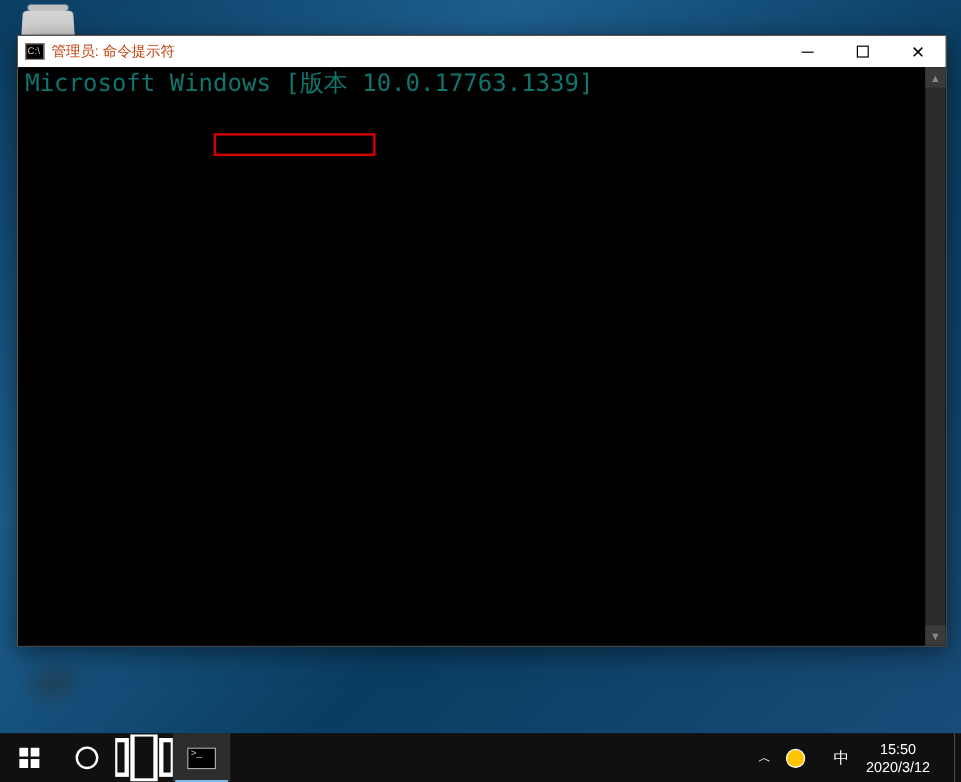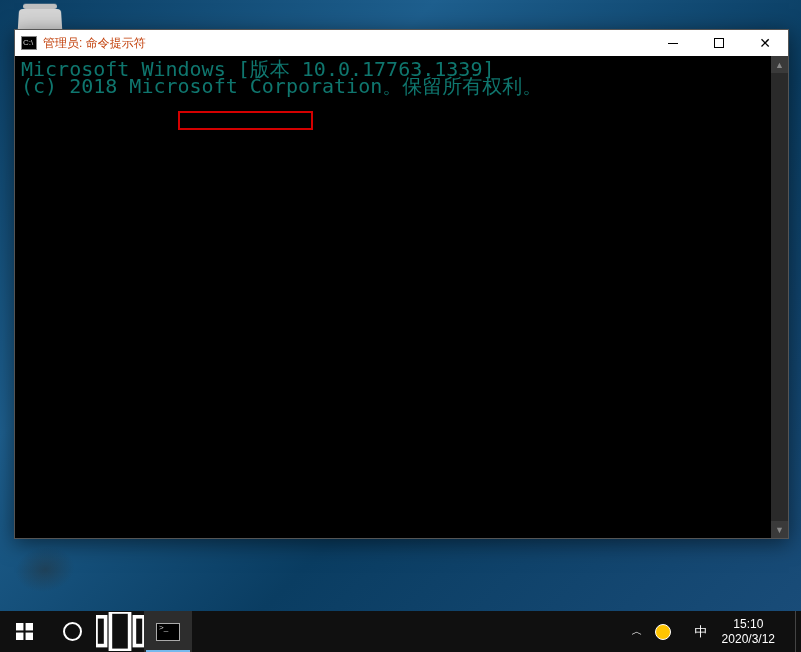--- a/index.html
+++ b/index.html
@@ -252,21 +252,21 @@
       </div>
       <div class="titlebar-btn">
         <div class="max-glyph"></div>
       </div>
       <div class="titlebar-btn close">
         <span class="close-glyph">✕</span>
       </div>
     </div>
   </div>
 
-  <div class="cmd-body"><span class="prompt-line">Microsoft Windows [版本 10.0.17763.1339]</span><span class="prompt-line">(c) 2018 Microsoft Corporation。保留所有权利。</span><span class="prompt-line"></span>
+  <div class="cmd-body"><span class="prompt-line">Microsoft Windows [版本 10.0.17763.1339]</span><span class="prompt-line"></span>
     <div class="highlight"></div>
   </div>
 
   <div class="scrollbar">
     <div class="scroll-arrow">▲</div>
     <div class="scroll-track"></div>
     <div class="scroll-arrow">▼</div>
   </div>
 </div>
 
@@ -314,21 +314,21 @@
       <svg viewBox="0 0 18 18" class="speaker-icon">
         <path d="M2 6 L5 6 L9 2 L9 16 L5 12 L2 12 Z" fill="#fff"></path>
         <path d="M11 5 Q14 9 11 13" fill="none" stroke="#fff" stroke-width="1.3"></path>
         <path d="M13 3 Q18 9 13 15" fill="none" stroke="#fff" stroke-width="1.3"></path>
       </svg>
     </div>
     <div class="tray-btn">
       <span class="ime-text">中</span>
     </div>
     <div class="clock">
-      <span>15:10</span>
+      <span>15:50</span>
       <span>2020/3/12</span>
     </div>
     <div class="tray-btn">
       <svg viewBox="0 0 20 20" class="notif-icon">
         <path d="M2 3 L18 3 L18 14 L11 14 L7 18 L7 14 L2 14 Z" fill="none" stroke="#fff" stroke-width="1.5"></path>
       </svg>
     </div>
     <div class="show-desktop"></div>
   </div>
 </div>

